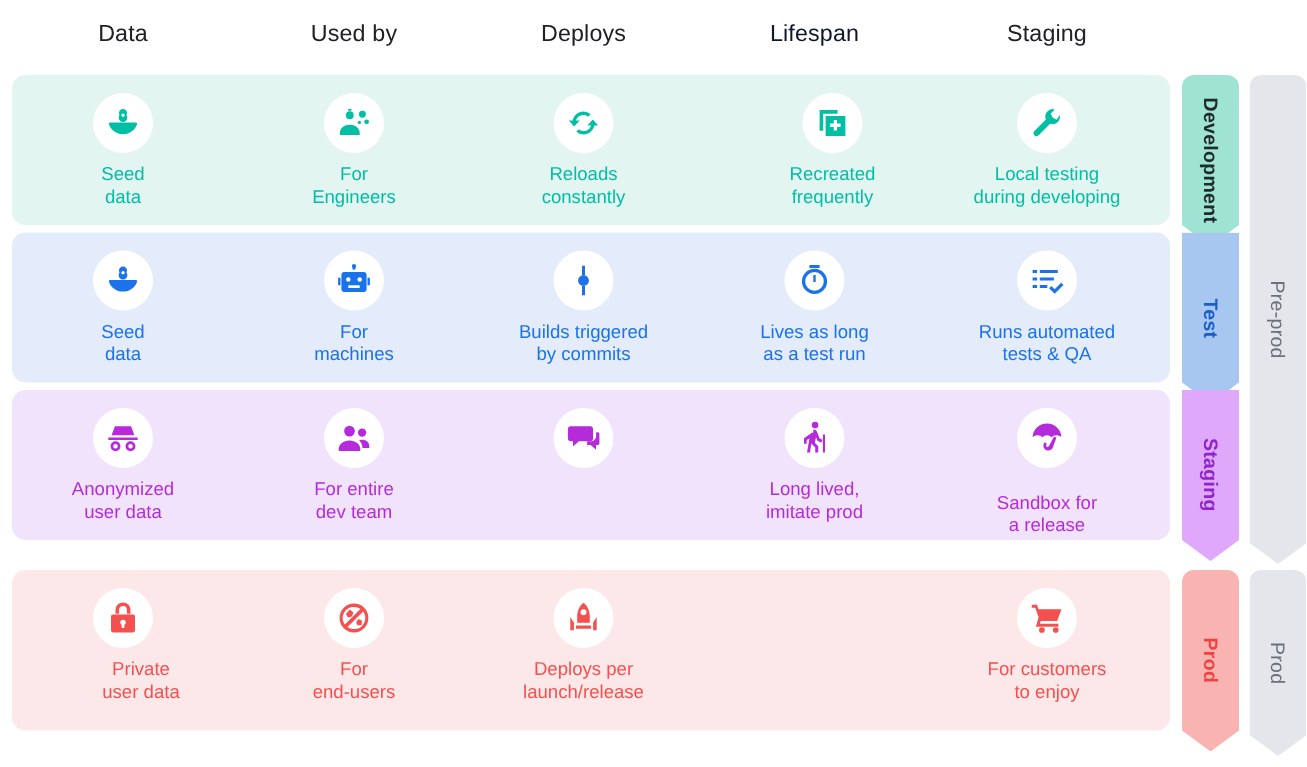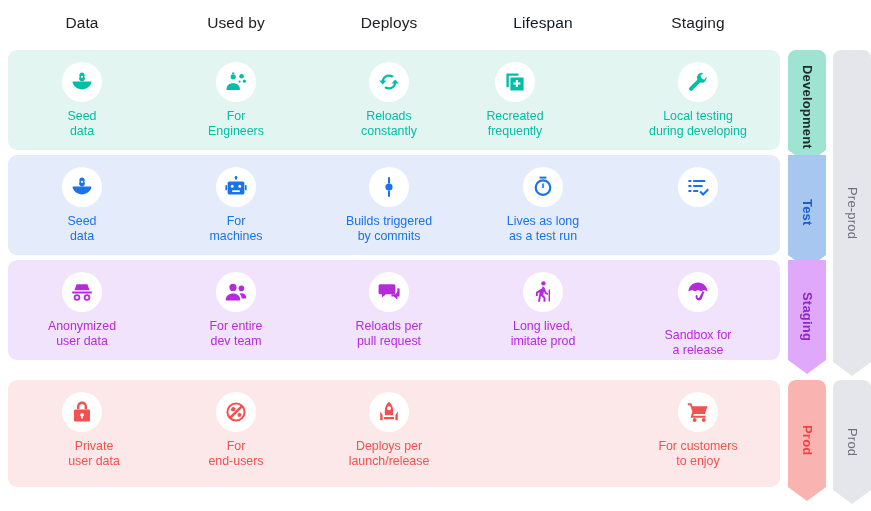--- a/index.html
+++ b/index.html
@@ -103,21 +103,21 @@
           <div class="cell" style="left: 306px;">
             <div class="bubble" style="background: rgb(255, 255, 255);">
               <svg width="24" height="24" viewBox="0 0 24 24" fill="#00bfa5">
                 <path d="M12 4.4c-3.6 0-6.6 2.6-7.2 6H2.2l3.6 4 3.6-4H7c.5-2.1 2.5-3.7 5-3.7 1.2 0 2.3.4 3.1 1.1l1.7-1.7A7.4 7.4 0 0012 4.4z"></path>
                 <path d="M18.2 9.6l-3.6 4h2.4c-.5 2.1-2.5 3.7-5 3.7-1.2 0-2.3-.4-3.1-1.1l-1.7 1.7a7.4 7.4 0 004.8 1.7c3.6 0 6.6-2.6 7.2-6h2.6l-3.6-4z"></path>
               </svg>
             </div>
             <div class="cell-label" style="color: rgb(0, 191, 165);">Reloads
 constantly</div>
           </div>
-          <div class="cell" style="left: 432px;">
+          <div class="cell" style="left: 472px;">
             <div class="bubble" style="background: rgb(255, 255, 255);">
               <svg width="24" height="24" viewBox="0 0 24 24" fill="#00bfa5">
                 <path d="M3.4 3.4h12v2.4H5.8v11.4H3.4z"></path>
                 <path d="M7.4 7.4h13.2v13.2H7.4zm5.4 2.6v2.4h-2.4v2.2h2.4v2.4H15v-2.4h2.4v-2.2H15v-2.4z" fill-rule="evenodd"></path>
               </svg>
             </div>
             <div class="cell-label" style="color: rgb(0, 191, 165);">Recreated
 frequently</div>
           </div>
           <div class="cell" style="left: 615px;">
@@ -180,20 +180,22 @@
 by commits</div>
           </div>
           <div class="cell" style="left: 615px;">
             <div class="bubble" style="background: rgb(255, 255, 255);">
               <svg width="24" height="24" viewBox="0 0 24 24" fill="#1a73e8">
                 <path d="M2.4 5h3v2h-3zm0 5h3v2h-3zm0 5h3v2h-3z"></path>
                 <path d="M7.2 5h12v2h-12zm0 5h9.4v2H7.2zm0 5h5v2h-5z"></path>
                 <path d="M13.4 17.2l1.5-1.5 2.2 2.2 4.4-4.4 1.5 1.5-5.9 5.9z"></path>
               </svg>
             </div>
+            <div class="cell-label" style="color: rgb(26, 115, 232);">Runs automated
+tests &amp; QA</div>
           </div>
         </div>
       </div>
       <div class="chev" style="top: 155px; height: 114px; background: rgb(168, 199, 240); clip-path: polygon(0px 0px, 100% 0px, 100% 87.7193%, 50% 100%, 0px 87.7193%); border-radius: 0px;">
         <span class="chev-label" style="color: rgb(26, 95, 200);">Test</span>
       </div>
       <div class="env-row" style="top: 260px; height: 100px; background: rgb(242, 227, 252);">
         <div class="cells">
           <div class="cell" style="left: -1px;">
             <div class="bubble" style="background: rgb(255, 255, 255);">
@@ -217,22 +219,20 @@
             <div class="cell-label" style="color: rgb(181, 43, 219);">For entire
 dev team</div>
           </div>
           <div class="cell" style="left: 306px;">
             <div class="bubble" style="background: rgb(255, 255, 255);">
               <svg width="24" height="24" viewBox="0 0 24 24" fill="#b52bdb">
                 <path d="M3.4 4.2h13.2c1 0 1.8.8 1.8 1.8v6.4c0 1-.8 1.8-1.8 1.8H9l-4 3.4v-3.4H3.4c-1 0-1.8-.8-1.8-1.8V6c0-1 .8-1.8 1.8-1.8z"></path>
                 <path d="M20.4 8.2h1.2c.6 0 1 .5 1 1.1v6.2c0 .6-.4 1.1-1 1.1h-1.2v3.2l-3.6-3.2h-2.4v-2.4h2.4c1.9 0 3.6-1.5 3.6-3.4z"></path>
               </svg>
             </div>
-            <div class="cell-label" style="color: rgb(181, 43, 219);">Reloads per
-pull request</div>
           </div>
           <div class="cell" style="left: 460px;">
             <div class="bubble" style="background: rgb(255, 255, 255);">
               <svg width="24" height="24" viewBox="0 0 24 24" fill="#b52bdb">
                 <circle cx="12.4" cy="3.4" r="2.2"></circle>
                 <path d="M11.2 6.4c1.4 0 2.3.8 2.7 2l1.4 3.8 2 1.2-.9 1.7-2.6-1.5-.8-2.1-.8 3.6 2.3 2.4v4.2h-2v-3.4l-2.6-2.6-.9 6H7l1.6-9.4-1.8 1v2.6H5v-3.8l3.4-2.2c.6-.4 1.4-1.5 2.8-1.5z"></path>
                 <path d="M17.6 9.6h1.4v12h-1.4z"></path>
               </svg>
             </div>
             <div class="cell-label" style="color: rgb(181, 43, 219);">Long lived,

